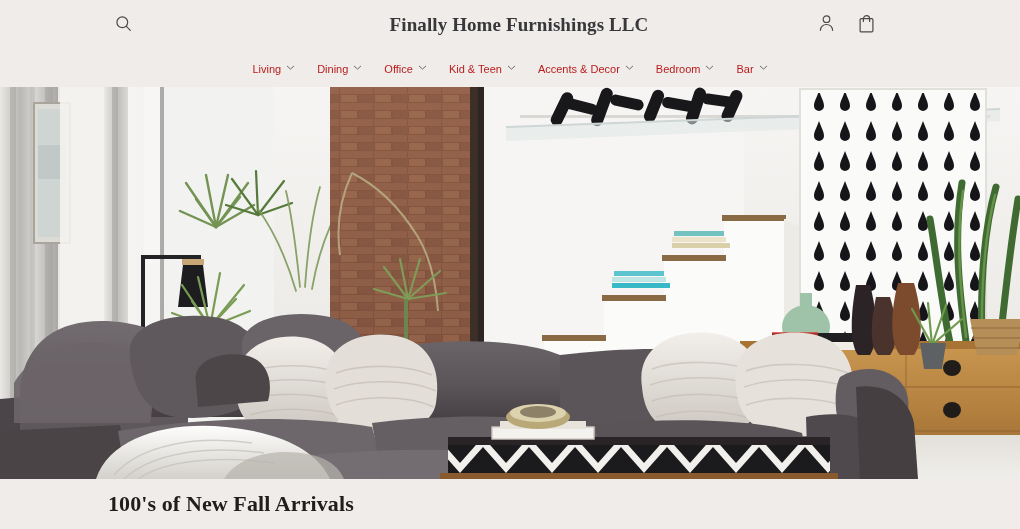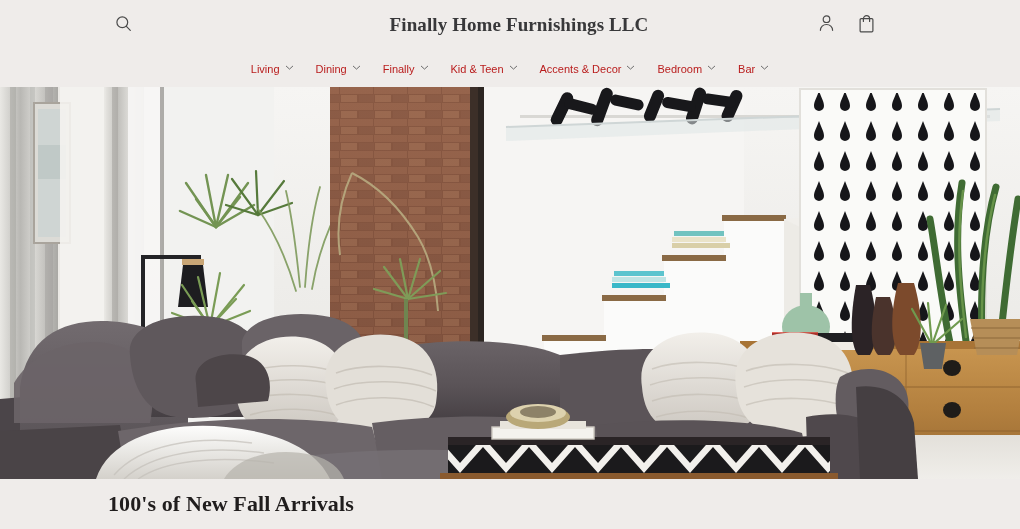--- a/index.html
+++ b/index.html
@@ -198,21 +198,21 @@
     <div class="nav-item">
       <span>Dining</span>
       <span class="caret">
         <svg width="9" height="9" viewBox="0 0 9 9" fill="none">
             <path d="M1.3 3.2L4.5 6.1 7.7 3.2" stroke="#6b6b6b" stroke-width="1" stroke-linecap="round" stroke-linejoin="round"></path>
           </svg>
       </span>
     </div>
 
     <div class="nav-item">
-      <span>Finally</span>
+      <span>Office</span>
       <span class="caret">
         <svg width="9" height="9" viewBox="0 0 9 9" fill="none">
             <path d="M1.3 3.2L4.5 6.1 7.7 3.2" stroke="#6b6b6b" stroke-width="1" stroke-linecap="round" stroke-linejoin="round"></path>
           </svg>
       </span>
     </div>
 
     <div class="nav-item">
       <span>Kid &amp; Teen</span>
       <span class="caret">

